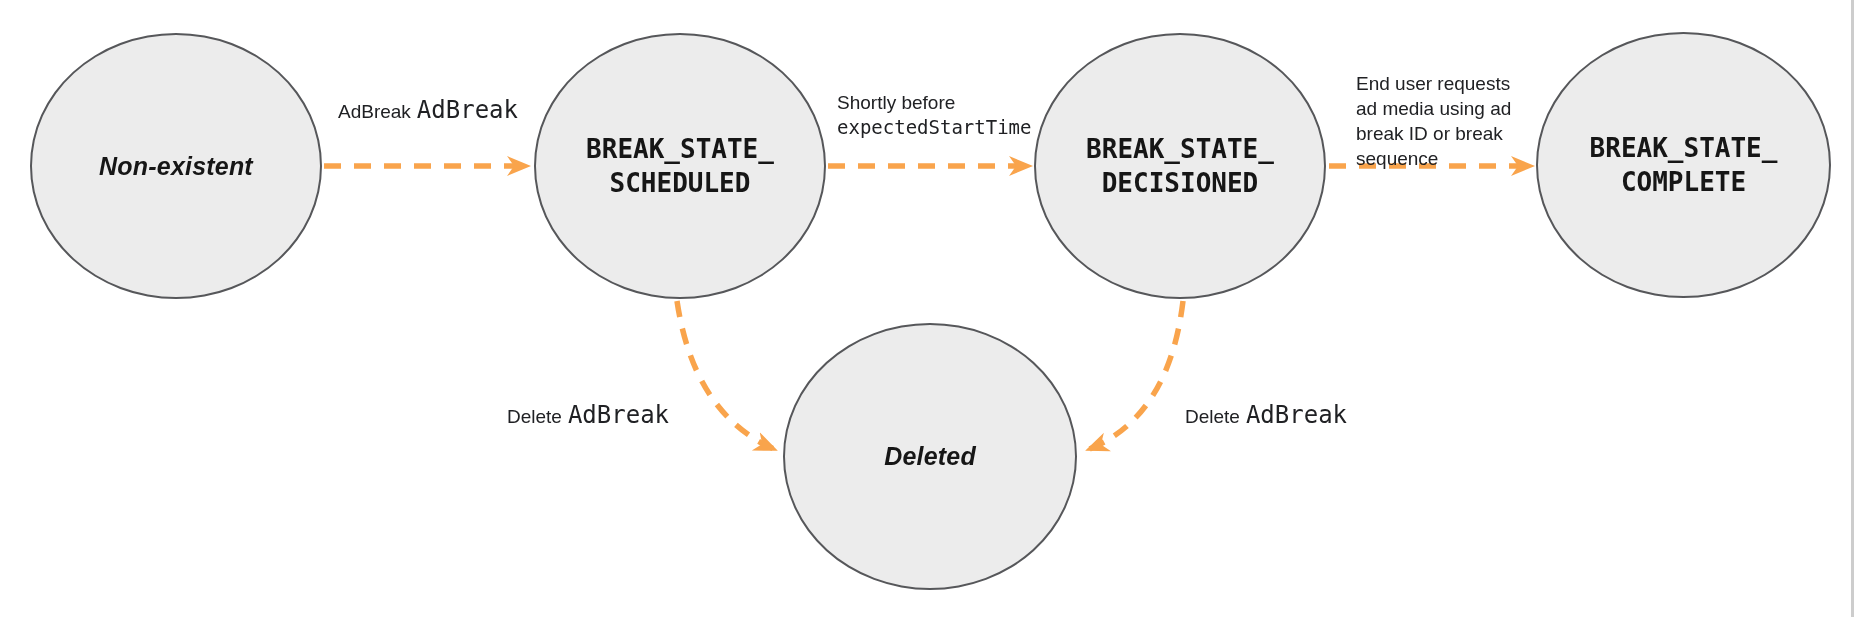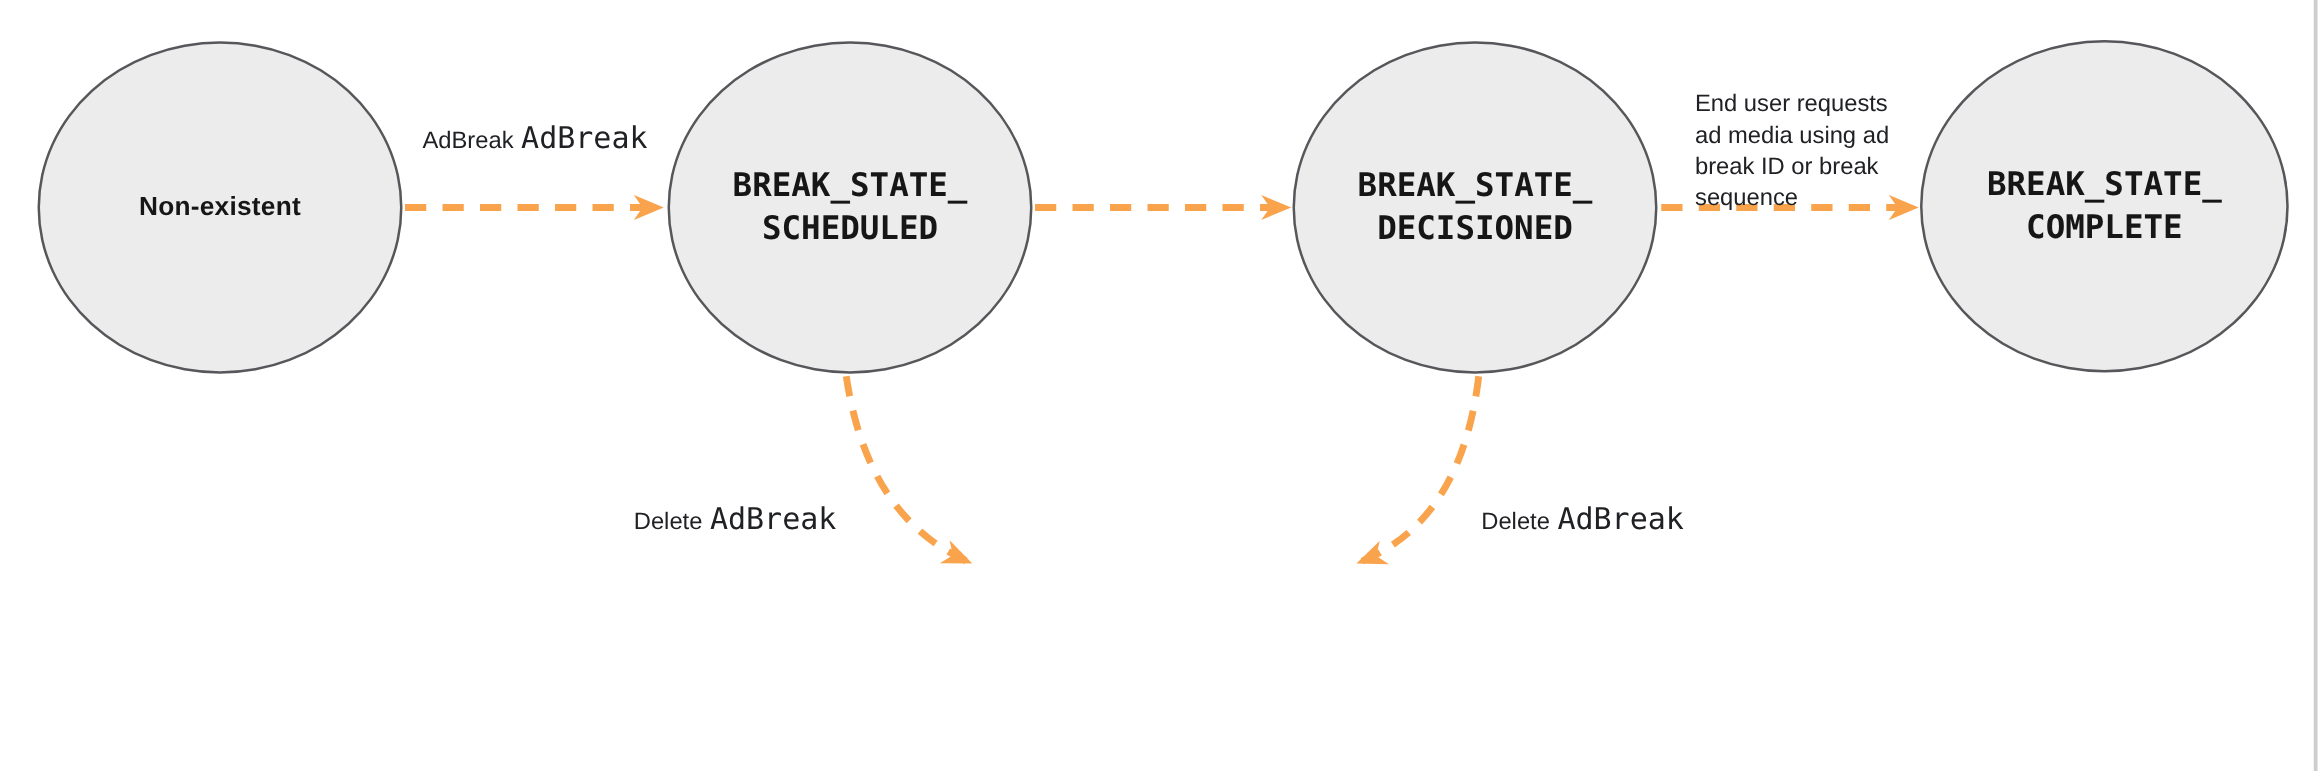--- a/index.html
+++ b/index.html
@@ -34,22 +34,23 @@
     justify-content: center;
     text-align: center;
   }
   .node-label {
     white-space: pre-line;
     font-weight: bold;
     color: #161616;
   }
   .node-label.plain {
     font-family: "Liberation Sans", sans-serif;
-    font-size: 21px;
+    font-size: 25px;
     letter-spacing: 0.2px;
+    font-style: italic;
   }
   .node-label.code {
     font-family: "DejaVu Sans Mono", monospace;
     font-size: 26px;
     line-height: 1.32;
   }
   .edge-label {
     position: absolute;
     font-size: 19px;
     line-height: 24px;
@@ -114,25 +115,32 @@
   <div class="node" style="left:1034px; top:33px; width:292px; height:266px;">
     <div class="node-label code">BREAK_STATE_
 DECISIONED</div>
   </div>
 
   <div class="node" style="left:1536px; top:32px; width:295px; height:266px;">
     <div class="node-label code">BREAK_STATE_
 COMPLETE</div>
   </div>
 
+  <div class="node" style="left:783px; top:323px; width:294px; height:267px;">
+    <div class="node-label plain">Deleted</div>
+  </div>
 
   <div class="edge-label center" style="left:327px; top:98px; width:202px;">
     <span class="t">AdBreak</span><span class="c">AdBreak</span>
   </div>
 
+  <div class="edge-label" style="left:837px; top:91px;">
+    <div class="t">Shortly before</div>
+    <div class="line-code">expectedStartTime</div>
+  </div>
 
   <div class="edge-label multiline" style="left:1356px; top:46px;">
     <span class="t">End user requests
 ad media using ad
 break ID or break
 sequence</span>
   </div>
 
   <div class="edge-label" style="left:507px; top:403px;">
     <span class="t">Delete</span><span class="c">AdBreak</span>

